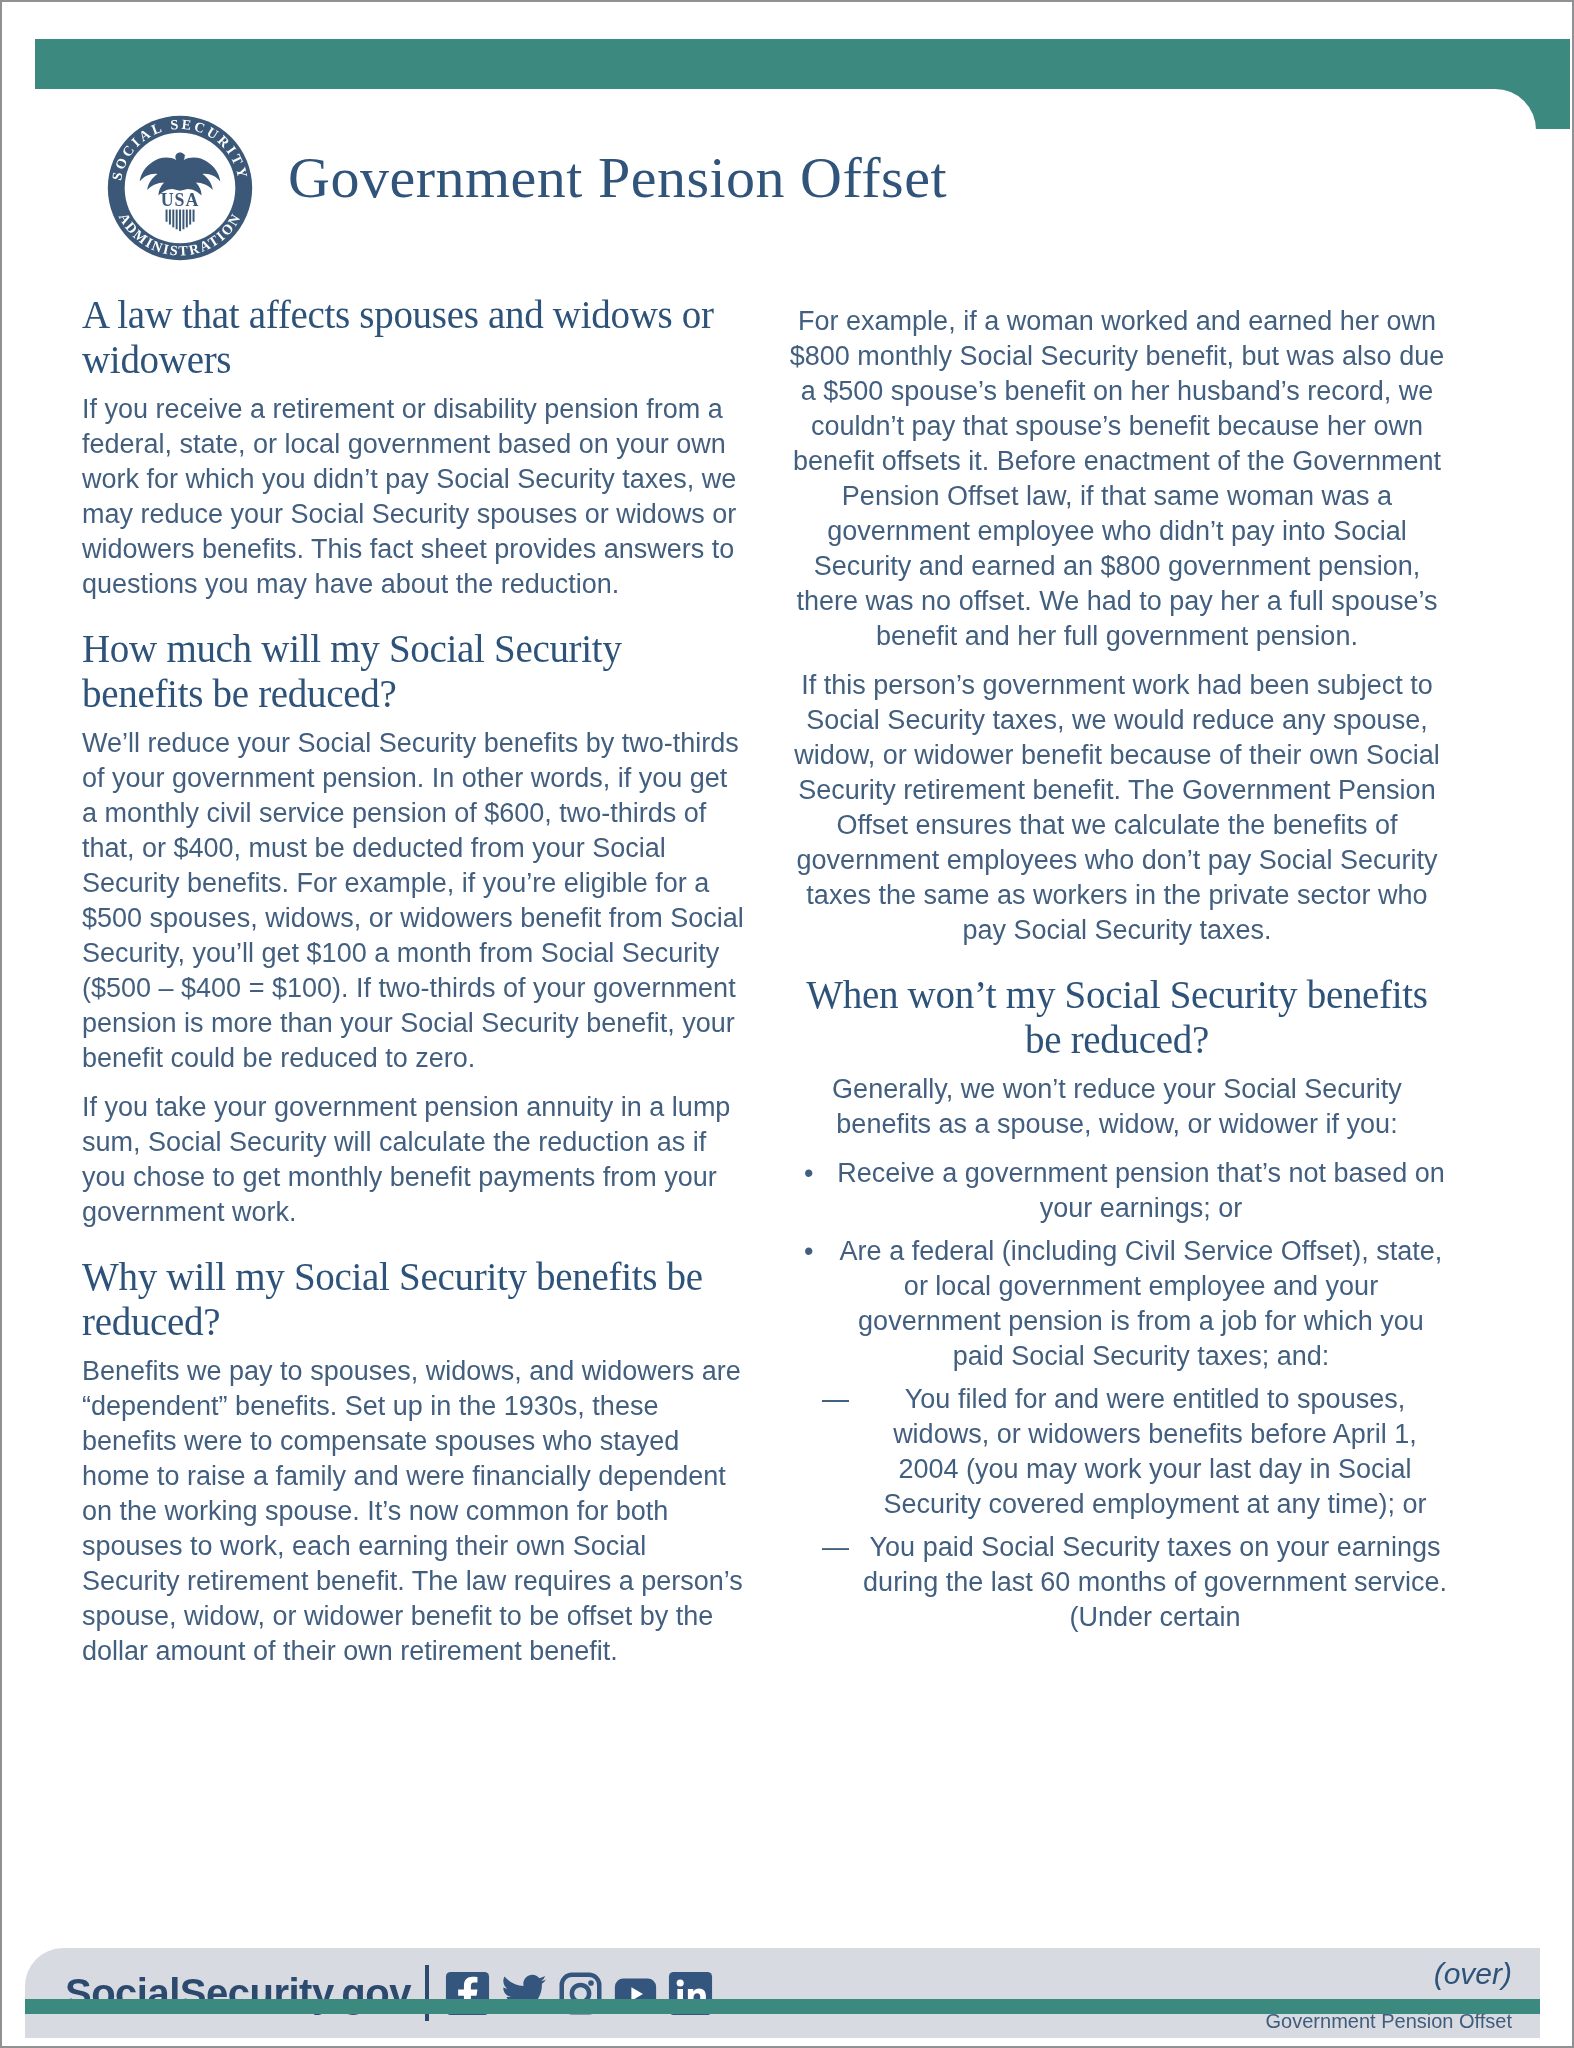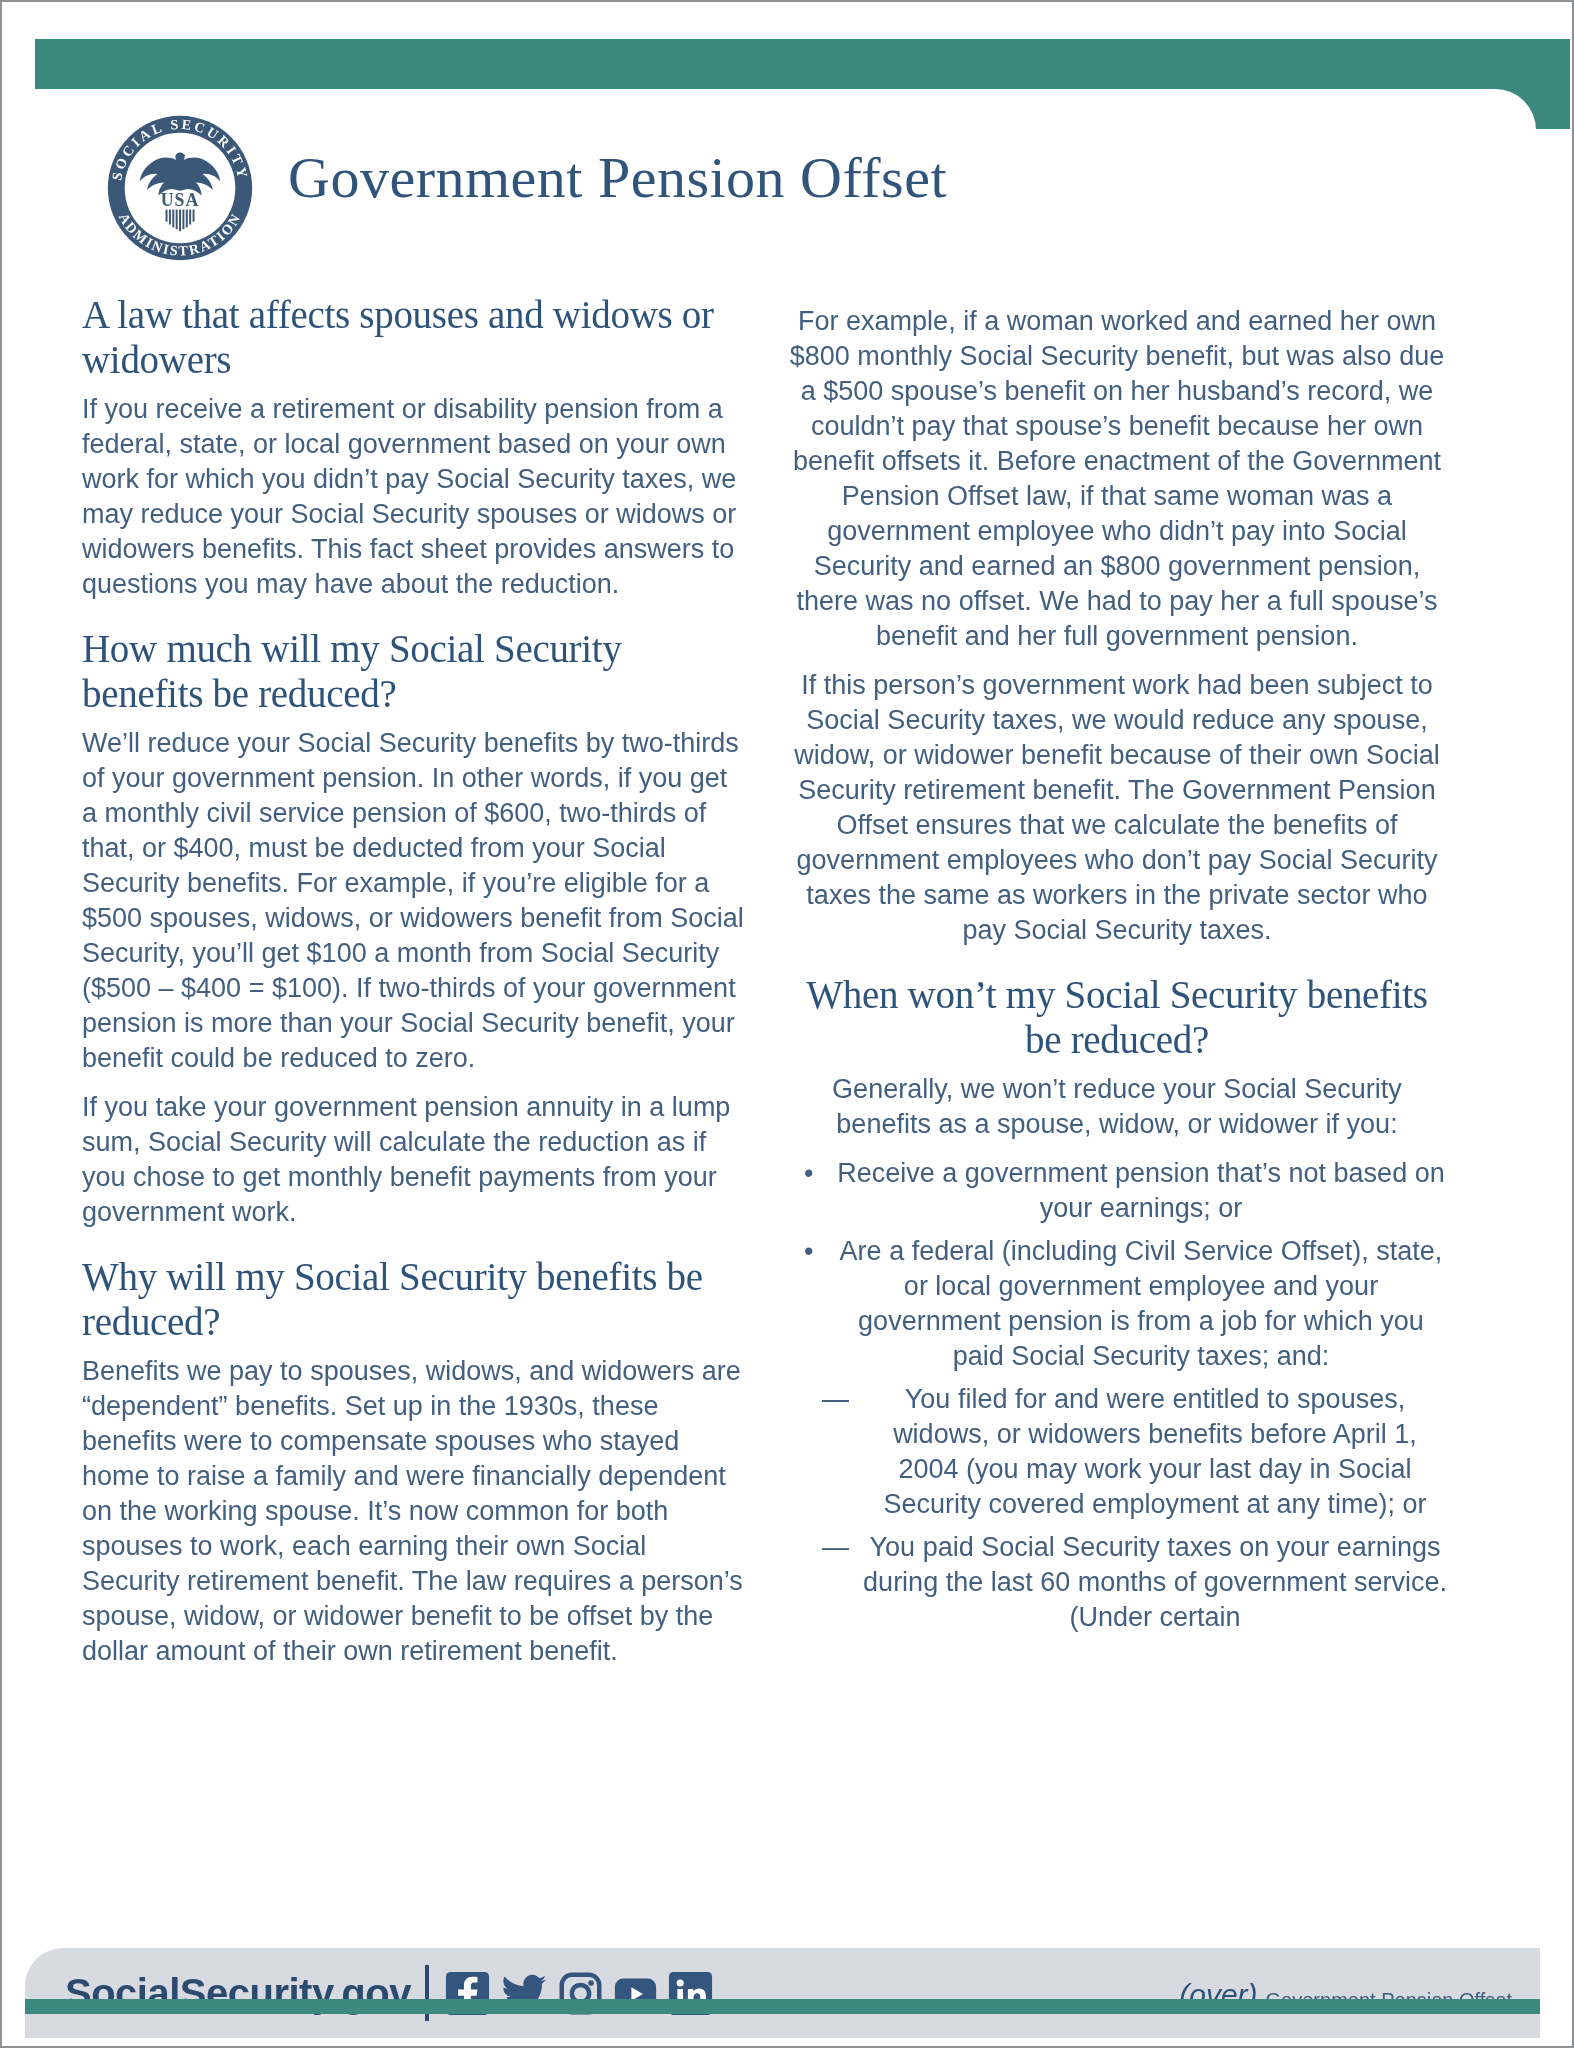--- a/index.html
+++ b/index.html
@@ -45,21 +45,21 @@
     position:absolute;left:23px;top:1898px;width:1515px;height:90px;
     background:#D8DAE1;border-top-left-radius:38px;
     display:flex;align-items:center;justify-content:space-between;
     padding:0 28px 0 40px;box-sizing:border-box;margin-top:48px;
   }
   .footer-left{display:flex;align-items:center;}
   .brand{font-size:40px;font-weight:bold;color:#2C4A6E;letter-spacing:-0.5px;}
   .divider{width:4px;height:56px;background:#2C4A6E;margin:0 16px 0 14px;}
   .icons{display:flex;align-items:center;gap:9px;}
   .icons svg{display:block;}
-  .footer-right{display:flex;flex-direction:row;align-items:flex-end;gap:8px;padding-top:4px;}
+  .footer-right{display:flex;flex-direction:column;align-items:flex-end;gap:19px;padding-top:4px;}
   .over{font-size:30px;font-style:italic;color:#2E537A;}
   .doc-label{font-size:20px;color:#3E5C7C;}
   .bottom-teal{position:absolute;left:23px;top:1997px;width:1515px;height:15px;background:#3C8A7F;}
 </style>
 </head>
 <body>
 
 <div class="page">
 
   <div class="teal-band"></div>

